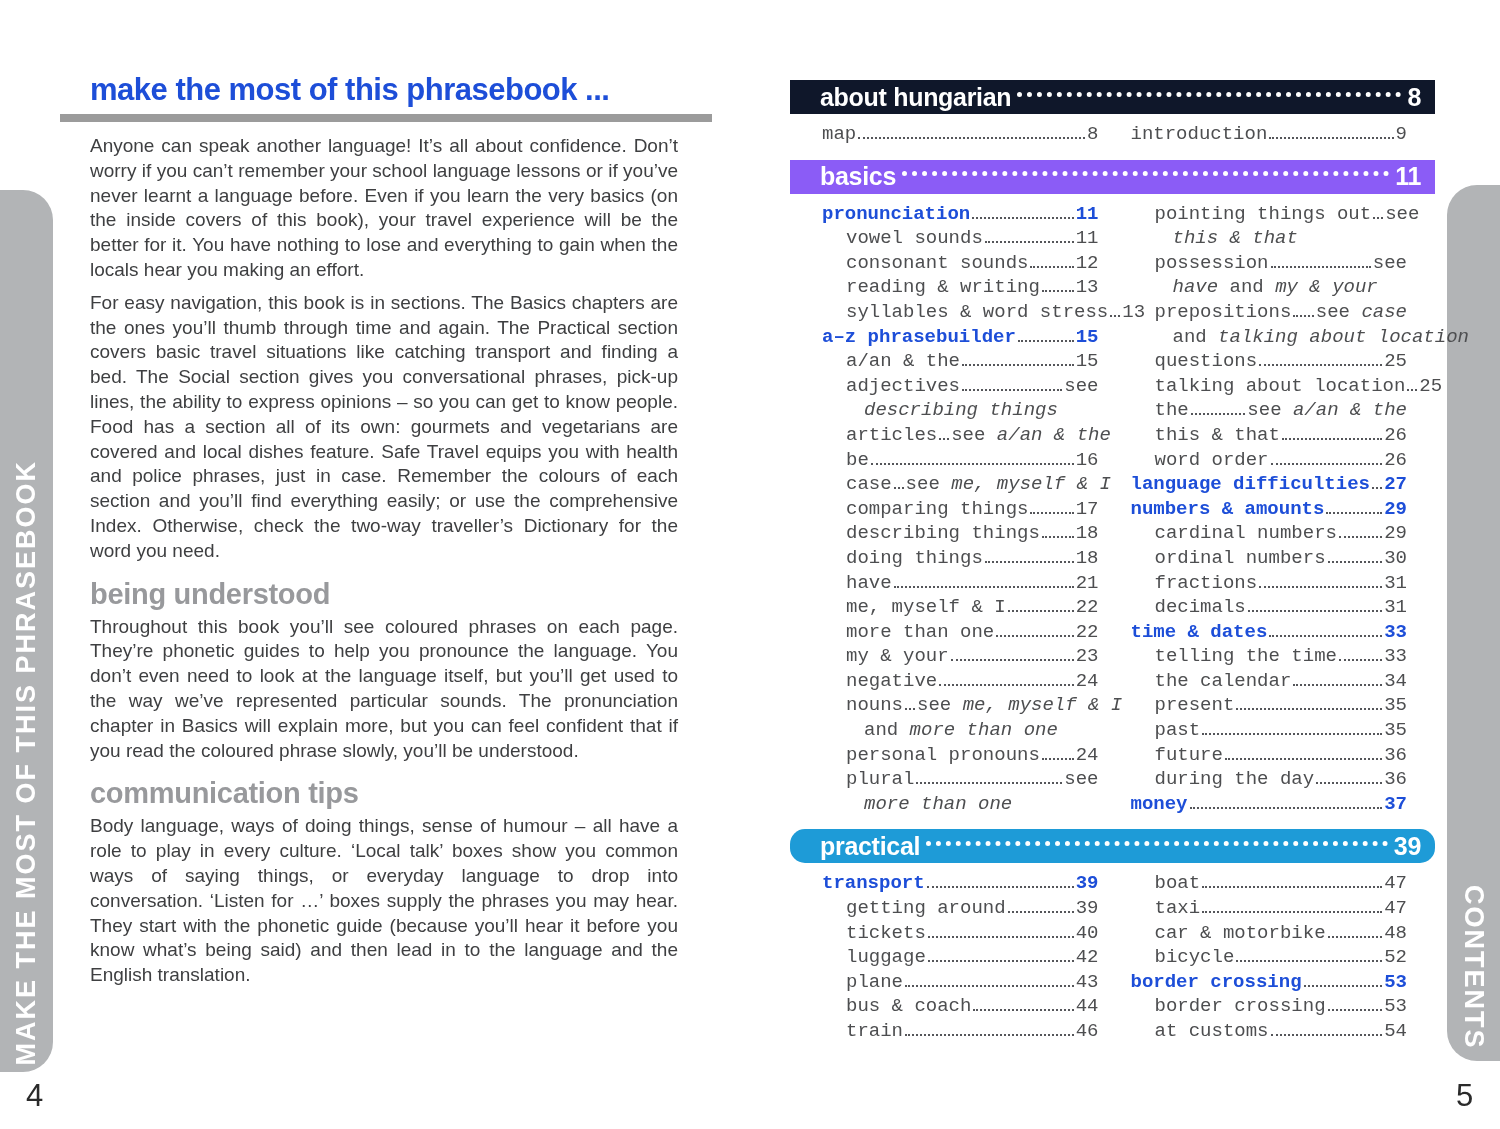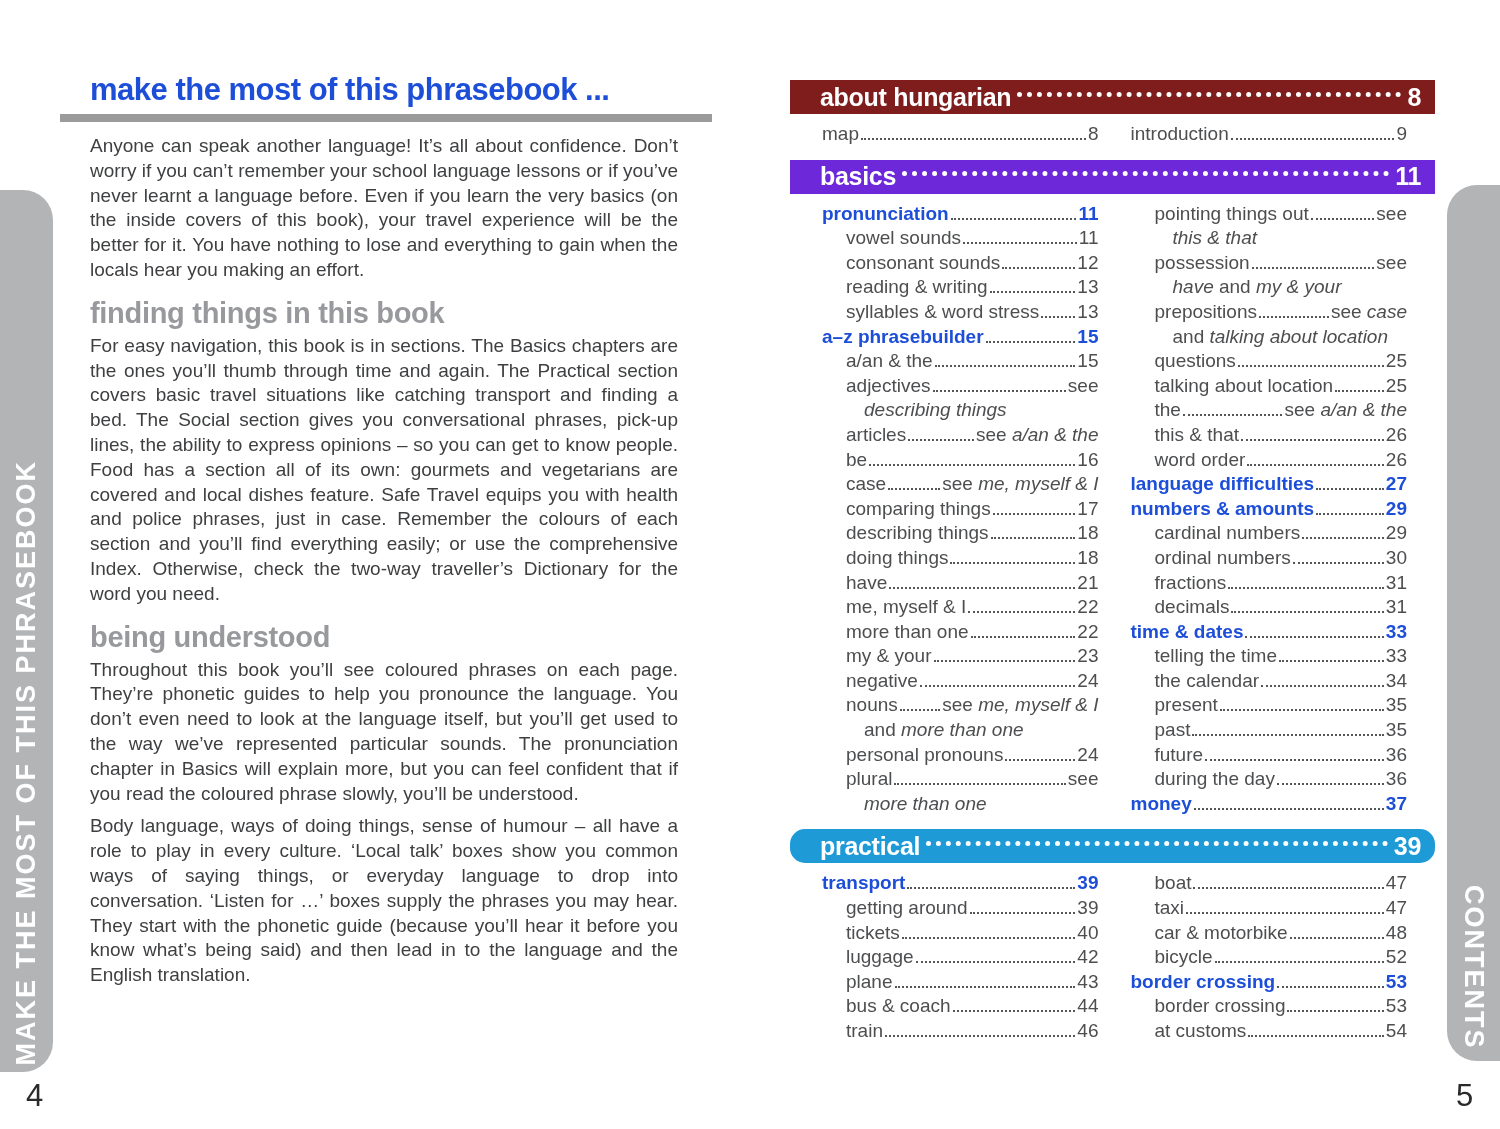--- a/index.html
+++ b/index.html
@@ -49,21 +49,21 @@
   .toc-section{margin-bottom:13px;}
   .toc-header{
     display:flex;align-items:center;height:34px;
     padding:0 14px 0 30px;margin-bottom:8px;
     color:#ffffff;font-weight:bold;font-size:25px;letter-spacing:-0.3px;
   }
   .toc-header .hdots{
     flex:1;border-bottom:5px dotted #ffffff;margin:0 6px;transform:translateY(-3px);
   }
   .toc-header .hpage{font-size:25px;}
-  .toc-columns{display:flex;gap:32px;padding:0 28px 0 32px;}
+  .toc-columns{display:flex;gap:32px;padding:0 28px 0 32px;font-family:Liberation Mono, monospace;}
   .toc-col{flex:1;min-width:0;}
   .toc-entry{
     display:flex;align-items:baseline;
     font-size:19px;line-height:24.6px;color:#4d4e50;white-space:nowrap;
   }
   .toc-entry.sub{padding-left:24px;}
   .toc-entry.bold{font-weight:bold;color:#1d4ed8;}
   .entry-dots{flex:1;min-width:10px;border-bottom:2px dotted #55565a;margin:0 2px 4px 2px;}
   .entry-page{white-space:nowrap;}
   .entry-page i{font-style:italic;}
@@ -81,32 +81,32 @@
 
 <div class="side-tab right" style="background: rgb(178, 180, 182);">
   <span class="vtext">CONTENTS</span>
 </div>
 
 <div class="page-left">
   <h1>make the most of this phrasebook ...</h1>
   <div class="title-rule" style="background: rgb(155, 155, 155);"></div>
   <p>Anyone can speak another language! It’s all about confidence. Don’t worry if you can’t remember your school language lessons or if you’ve never learnt a language before. Even if you learn the very basics (on the inside covers of this book), your travel experience will be the better for it. You have nothing to lose and everything to gain when the locals hear you making an effort.</p>
 
-  <h2>finding things in this book</h2>
   <p>For easy navigation, this book is in sections. The Basics chapters are the ones you’ll thumb through time and again. The Practical section covers basic travel situations like catching transport and finding a bed. The Social section gives you conversational phrases, pick-up lines, the ability to express opinions – so you can get to know people. Food has a section all of its own: gourmets and vegetarians are covered and local dishes feature. Safe Travel equips you with health and police phrases, just in case. Remember the colours of each section and you’ll find everything easily; or use the comprehensive Index. Otherwise, check the two-way traveller’s Dictionary for the word you need.</p>
 
   <h2>being understood</h2>
   <p>Throughout this book you’ll see coloured phrases on each page. They’re phonetic guides to help you pronounce the language. You don’t even need to look at the language itself, but you’ll get used to the way we’ve represented particular sounds. The pronunciation chapter in Basics will explain more, but you can feel confident that if you read the coloured phrase slowly, you’ll be understood.</p>
 
+  <h2>communication tips</h2>
   <p>Body language, ways of doing things, sense of humour – all have a role to play in every culture. ‘Local talk’ boxes show you common ways of saying things, or everyday language to drop into conversation. ‘Listen for …’ boxes supply the phrases you may hear. They start with the phonetic guide (because you’ll hear it before you know what’s being said) and then lead in to the language and the English translation.</p>
 </div>
 
 <div class="page-right" id="toc-sections">
     <section class="toc-section">
-      <div class="toc-header" style="background: #7f1d1d;">
+      <div class="toc-header" style="background: #0f172a;">
         <span class="htitle">about hungarian</span>
         <span class="hdots"></span>
         <span class="hpage">8</span>
       </div>
       <div class="toc-columns">
         <div class="toc-col">
           <div class="toc-entry">
             <span class="entry-label">map</span>
             <span class="entry-dots"></span>
             <span class="entry-page">8</span>
@@ -115,21 +115,21 @@
         <div class="toc-col">
           <div class="toc-entry">
             <span class="entry-label">introduction</span>
             <span class="entry-dots"></span>
             <span class="entry-page">9</span>
           </div>
         </div>
       </div>
     </section>
     <section class="toc-section">
-      <div class="toc-header" style="background: #6d28d9;">
+      <div class="toc-header" style="background: #8b5cf6;">
         <span class="htitle">basics</span>
         <span class="hdots"></span>
         <span class="hpage">11</span>
       </div>
       <div class="toc-columns">
         <div class="toc-col">
           <div class="toc-entry bold">
             <span class="entry-label">pronunciation</span>
             <span class="entry-dots"></span>
             <span class="entry-page">11</span>

